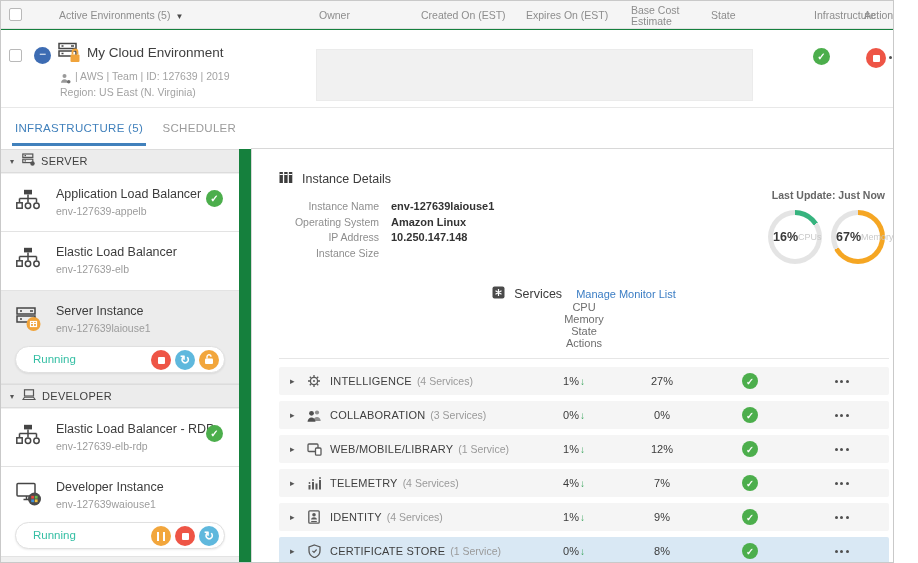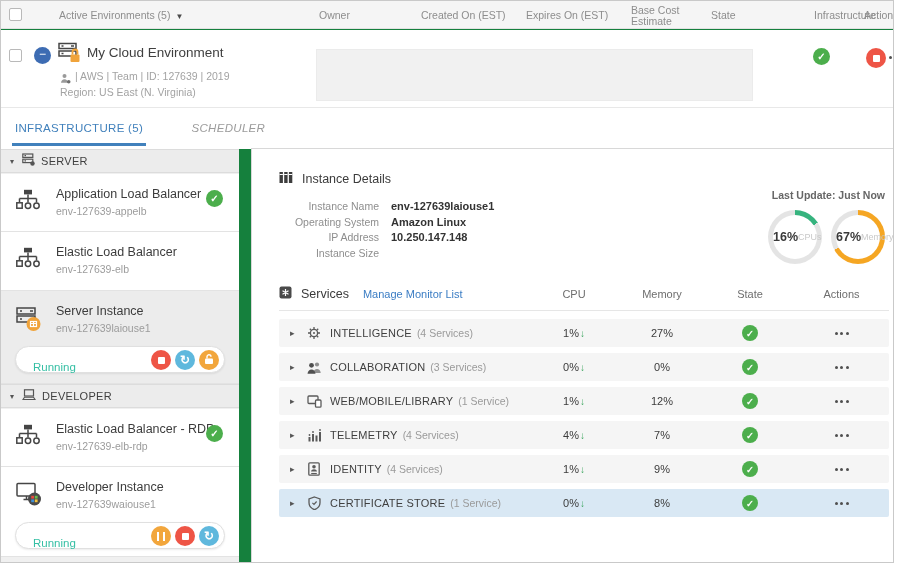--- a/index.html
+++ b/index.html
@@ -32,56 +32,56 @@
   .stop-sq { width:7px; height:7px; background:#fff; border-radius:1px; }
   .pause-bars { width:8px; height:9px; border-left:2.5px solid #fff; border-right:2.5px solid #fff; }
   .restart-glyph { font-size:12px; font-weight:bold; line-height:1; }
   .dots { display:flex; gap:2.5px; cursor:pointer; }
   .dots i { width:3px; height:3px; border-radius:50%; background:#4f4f4f; }
 
   
   .tabbar { position:absolute; left:0; top:107px; width:100%; height:41px; background:#fff; }
   .tab { display:inline-block; font-size:11.5px; letter-spacing:.3px; padding:14px 3px 9px 3px; border-bottom:3px solid transparent; cursor:pointer; }
   .tab.active { color:#4181bc; border-bottom-color:#4181bc; margin-left:11px; }
-  .tab.idle { color:#9b9b9b; margin-left:38px;font-style:italic; }
+  .tab.idle { color:#9b9b9b; margin-left:9px; }
 
   
   .sidebar-bg { position:absolute; left:0; top:148px; width:238px; bottom:0; background:#f0f0f0; }
   .sec-hdr { position:absolute; left:0; width:238px; height:24px; background:#ececec; border-top:1px solid #dcdcdc; border-bottom:1px solid #dcdcdc; display:flex; align-items:center; cursor:pointer; }
   .sec-caret { font-size:8px; color:#555; margin-left:9px; width:12px; }
   .sec-label { font-size:11px; color:#3f3f3f; letter-spacing:.3px; margin-left:6px; }
   .itm { position:absolute; left:0; width:238px; background:#fff; border-bottom:1px solid #e3e3e3; cursor:pointer; }
   .itm.sel { background:#ececec; }
   .itm-icon { position:absolute; left:15px; top:15px; }
   .itm-title { position:absolute; left:55px; top:13px; font-size:12.5px; color:#3c3c3c; white-space:nowrap; }
   .itm-sub { position:absolute; left:55px; top:31px; font-size:10.5px; color:#9c9c9c; }
   .itm-check { position:absolute; right:16px; top:16px; }
   .pill { position:absolute; left:14px; right:14px; top:55px; height:27px; background:#fff; border:1px solid #e0e0e0; border-radius:14px; box-shadow:0 1px 2px rgba(0,0,0,.08); }
-  .pill-status { position:absolute; left:17px; top:14px; font-size:11.5px; color:#35bfa4; }
+  .pill-status { position:absolute; left:17px; top:6px; font-size:11.5px; color:#35bfa4; }
   .pill-btns { position:absolute; right:5px; top:3px; display:flex; gap:4px; }
 
   
   .card { position:absolute; left:250px; top:147px; width:652px; height:416px; background:#fff; border:1px solid #d8d8d8; border-bottom:none; }
   .gutter { position:absolute; left:903px; top:147px; width:14px; bottom:0; background:#ececec; }
   .card-head { display:flex; align-items:center; gap:9px; margin:21px 0 0 27px; }
   .card-title { font-size:12.5px; color:#3b3b3b; }
   .fields { margin:11px 0 0 27px; }
   .frow { display:flex; line-height:15.5px; }
   .flabel { width:100px; text-align:right; color:#8e8e8e; margin-right:12px; font-size:10.5px; }
   .fvalue { color:#333; font-size:11px; font-weight:bold; }
   .panel-right { position:absolute; top:40px; right:17px; text-align:right; }
   .last-update { font-size:10.5px; color:#666;font-weight:bold; }
   .gauges { display:flex; gap:9px; margin-top:9px; }
   .gauge { width:54px; height:54px; border-radius:50%; position:relative; }
   .gauge-inner { position:absolute; left:5px; top:5px; right:5px; bottom:5px; background:#fff; border-radius:50%; display:flex; align-items:center; }
   .gv { font-size:12.5px; font-weight:bold; color:#3a3a3a; line-height:13px; }
   .gl { font-size:9px; color:#c9c9c9; line-height:11px; }
 
   
-  .svc-head { display:flex; align-items:center; margin:25px 13px 0 27px; padding-bottom:9px; border-bottom:1px solid #e6e6e6; font-size:11px; color:#6e6e6e; }
+  .svc-head { display:flex; align-items:center; margin:25px 13px 0 27px; padding-bottom:9px; border-bottom:1px solid #e6e6e6; font-size:11px; color:#6e6e6e;flex-direction:column; }
   .svc-title { font-size:12.5px; color:#3b3b3b; margin-left:9px; }
   .svc-link { font-size:11px; color:#3b7dc4; margin-left:14px; cursor:pointer; }
   .col-name { flex:1; display:flex; align-items:center; }
   .col-cpu,.col-mem,.col-state { width:88px; display:flex; align-items:center; justify-content:center; }
   .col-act { width:95px; display:flex; align-items:center; justify-content:center; }
   .svc-rows { margin:8px 13px 0 27px; }
   .svc-row { display:flex; align-items:center; height:28px; margin-bottom:6px; background:#f5f5f5; border-radius:2px; cursor:pointer; }
   .svc-row.sel { background:#d9e8f4; }
   .row-caret { color:#555; font-size:9px; margin-left:11px; width:10px; }
   .svc-icon { width:18px; margin-left:5px; display:flex; justify-content:center; align-items:center; }

